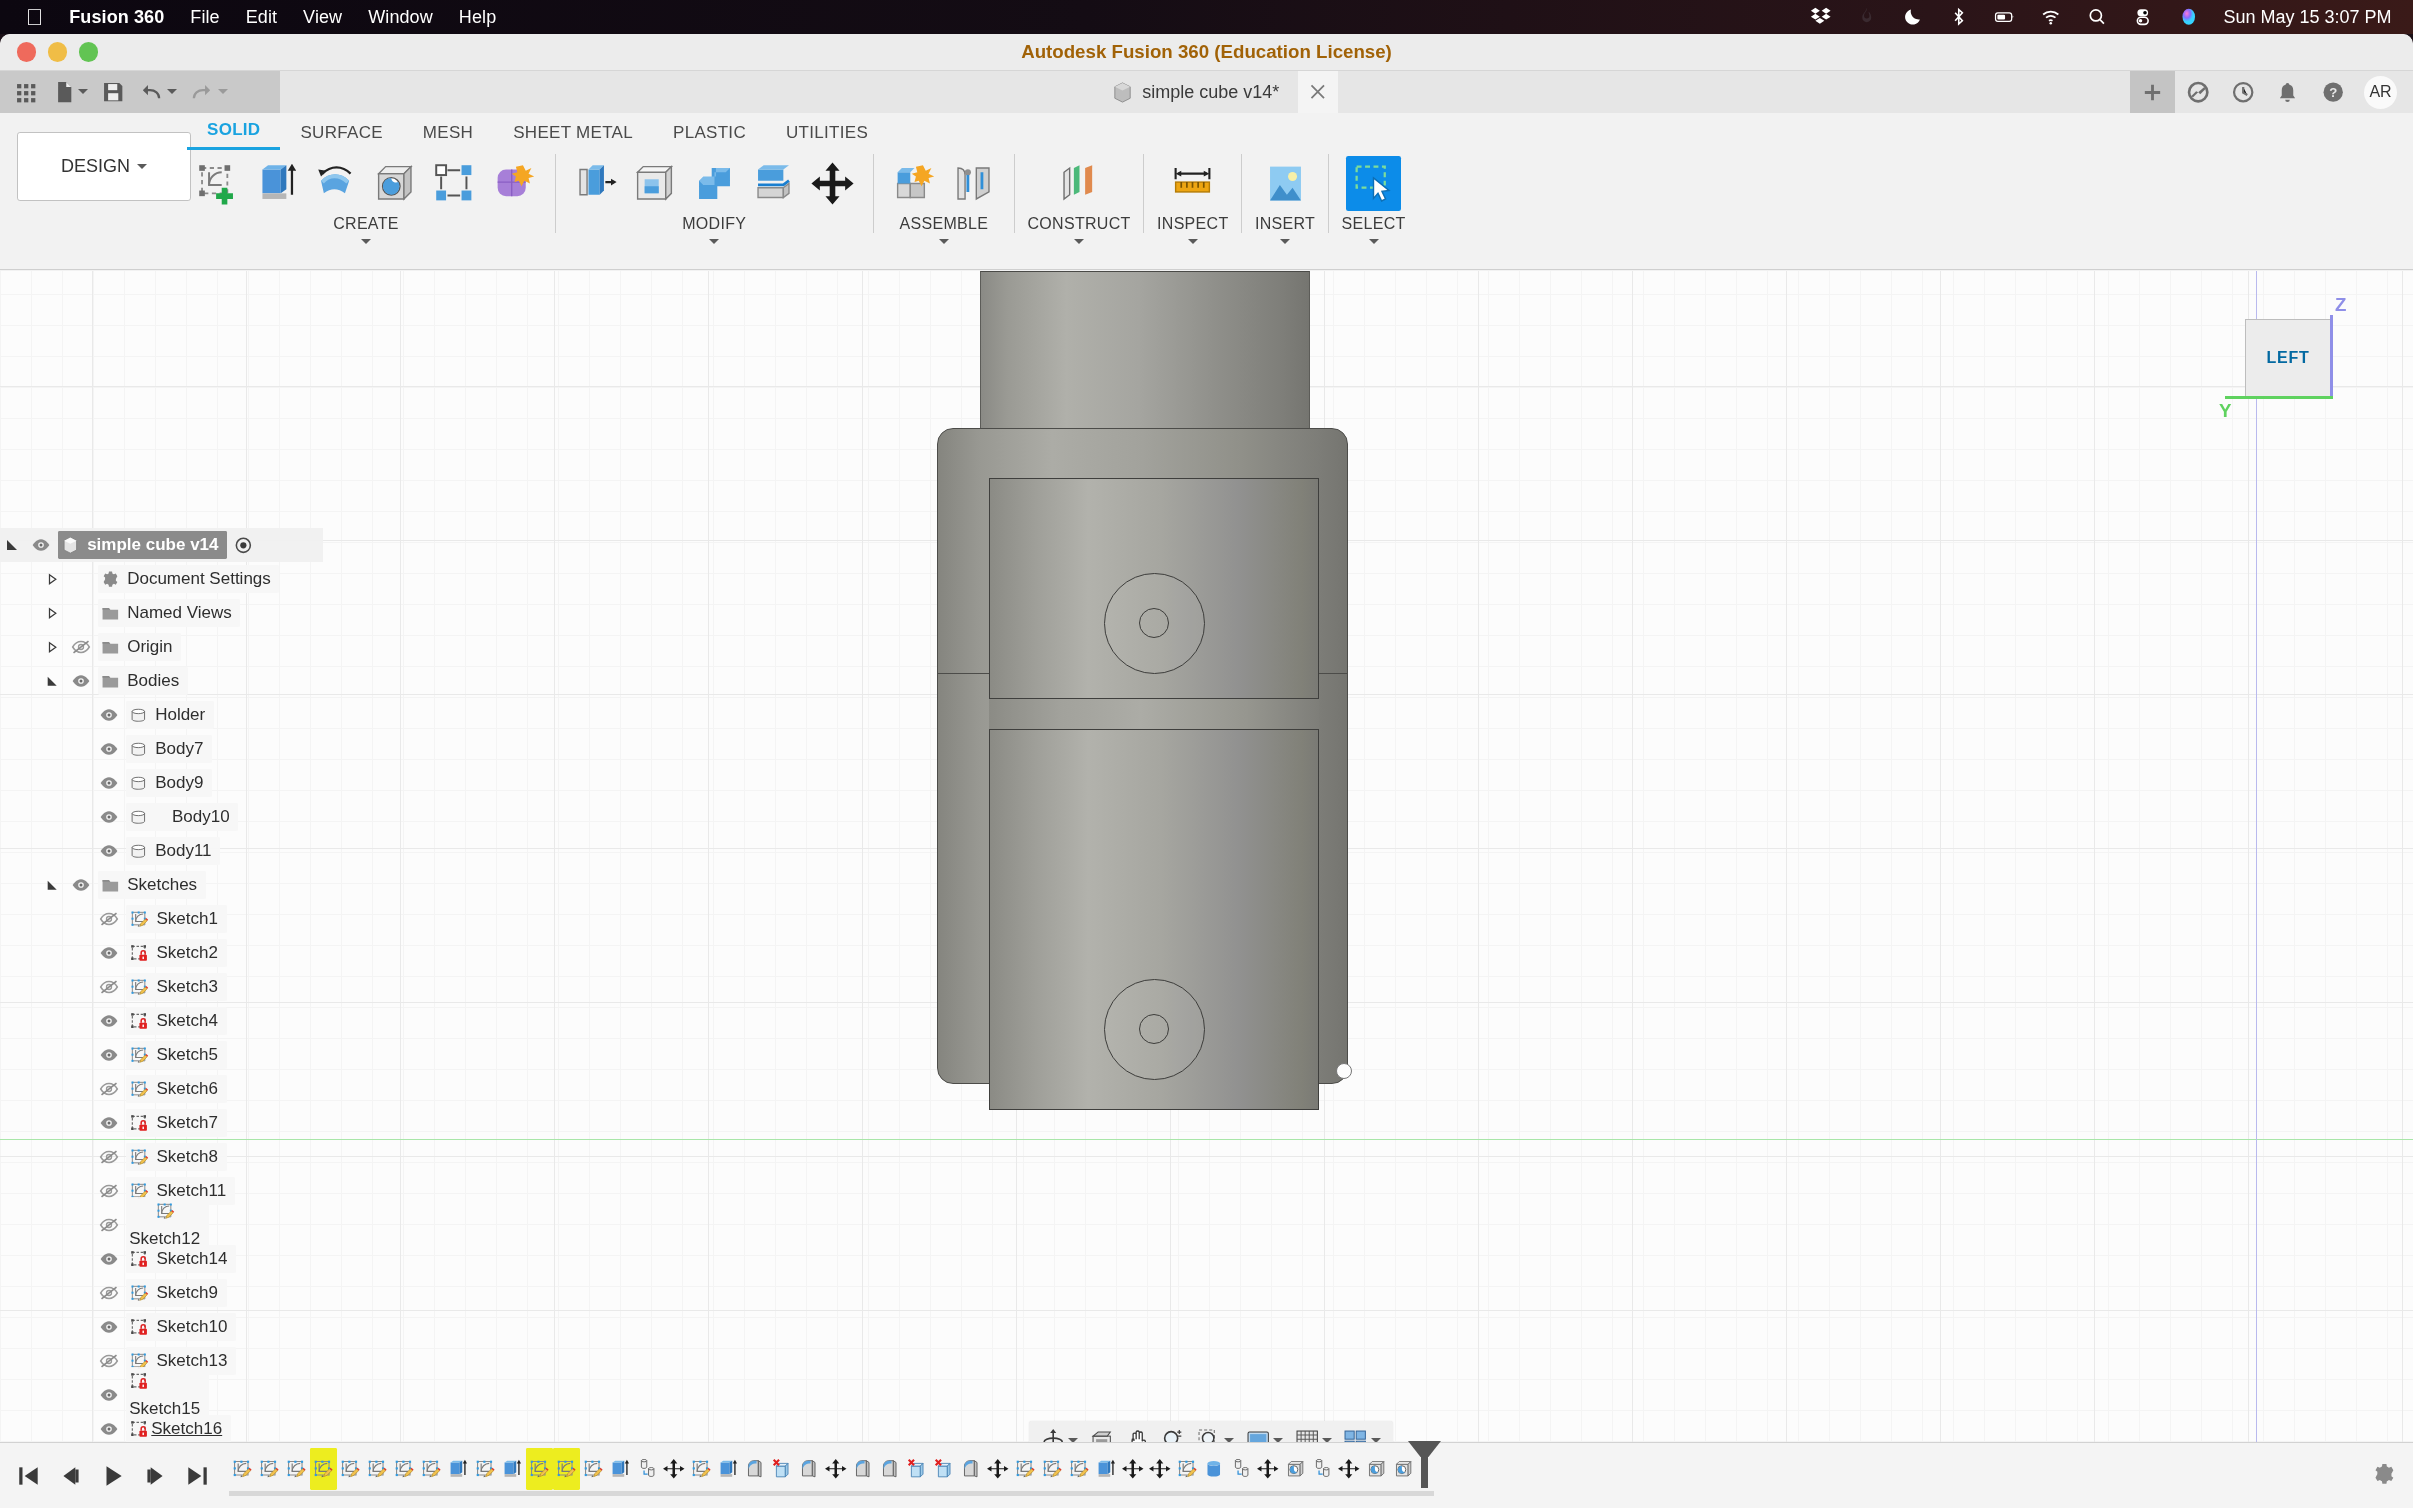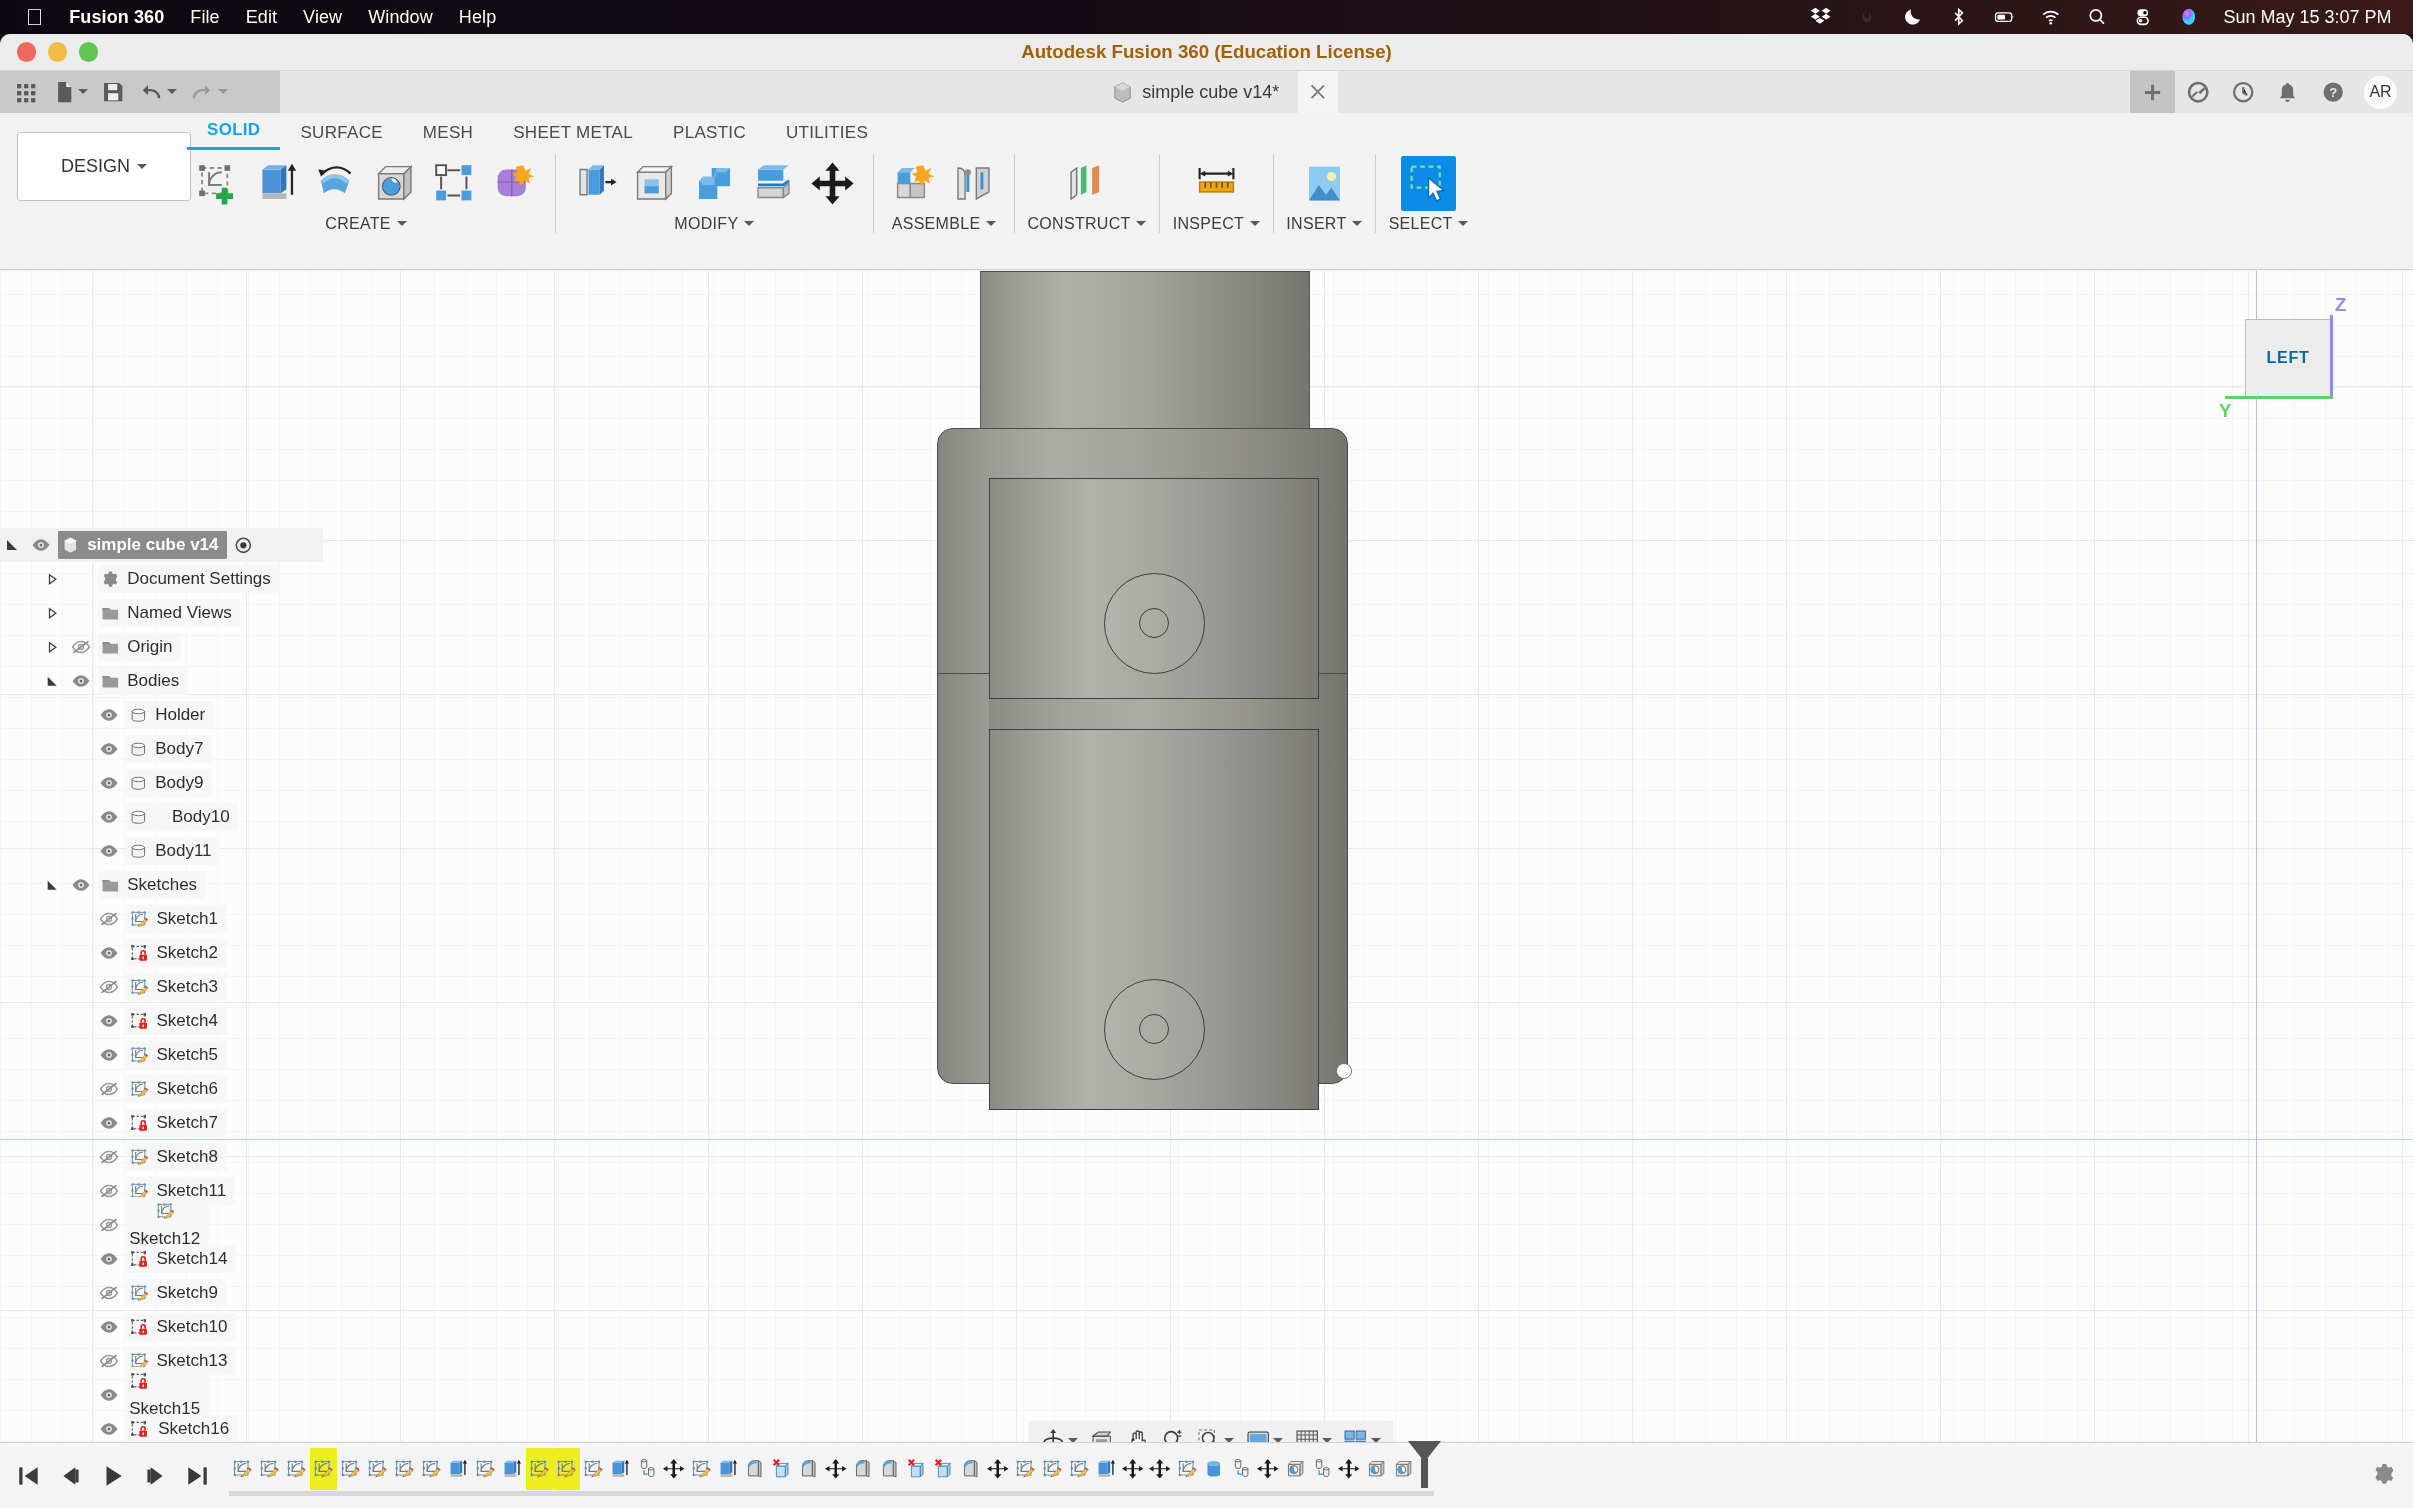--- a/index.html
+++ b/index.html
@@ -74,21 +74,21 @@
     font-size: 18px; color: #333;
   }
   #ribbon-tabs { position: absolute; left: 187px; top: 0; display: flex; align-items: flex-end; height: 37px; gap: 0; }
   .rtab { font-size: 17px; color: #4a4a4a; padding: 8.6px 20px 7.2px 20px; letter-spacing: 0.3px; }
   .rtab.active { color: #1aa3e0; border-bottom: 3.6px solid #1aa3e0; font-weight: bold; }
   #ribbon-groups { position: absolute; left: 183px; top: 37px; right: 0; height: 115px; display: flex; align-items: flex-start; }
   .rgroup { display: flex; flex-direction: column; align-items: center; height: 113px; padding: 0 7.2px; position: relative; }
   .rgroup .icons { display: flex; align-items: flex-start; gap: 4.3px; padding-top: 5.7px; }
   .rbtn { width: 55px; height: 55px; display: flex; align-items: center; justify-content: center; }
   .rbtn.sel { background: #0c8ce9; border-radius: 2.2px; }
-  .glabel { font-size: 16px; color: #3c3c3c; display: flex; align-items: center; gap: 5.7px; margin-top: 4.3px; letter-spacing: 0.3px; }
+  .glabel { font-size: 16px; color: #3c3c3c; display: flex; align-items: center; gap: 5.7px; margin-top: 4.3px; letter-spacing: 0.3px; flex-direction: column; }
   .vdiv { width: 0.7px; height: 79px; background: #cdcdcd; margin: 4.3px 5.7px 0 5.7px; }
   
   #canvas-area { position: absolute; top: 237px; left: 0; width: 2413px; height: 1214px; overflow: hidden;
     background-color: #fcfcfc;
     background-image:
       linear-gradient(to right, #e9e9e9 0.7px, transparent 0.7px),
       linear-gradient(to bottom, #e9e9e9 0.7px, transparent 0.7px),
       linear-gradient(to right, #f4f4f4 0.7px, transparent 0.7px),
       linear-gradient(to bottom, #f4f4f4 0.7px, transparent 0.7px);
     background-size: 154px 154px, 154px 154px, 31px 31px, 31px 31px;
@@ -1227,21 +1227,21 @@
           <div class="row">
             <div style="width:68px"></div>
             <div class="tw"></div>
             <div class="eye">
               <svg width="20" height="20" viewBox="0 0 24 24">
                 <path fill="#8a8a8a" d="M12 5c6 0 10 7 10 7s-4 7-10 7S2 12 2 12 6 5 12 5z"></path>
                 <circle cx="12" cy="12" r="3.4" fill="#f4f4f4"></circle>
                 <circle cx="12" cy="12" r="1.8" fill="#6a6a6a"></circle>
               </svg>
             </div>
-            <div class="lbl" style="display:flex;align-items:flex-start;gap:9px;">
+            <div class="lbl" style="display:flex;align-items:flex-start;gap:2px;text-decoration:underline;">
               <svg width="20" height="20" viewBox="0 0 24 24">
                 <path fill="none" stroke="#6a6a6a" stroke-width="1.4" stroke-dasharray="3 2" d="M4 4h15v15H4z"></path>
                 <g fill="#4a4a4a">
                   <rect x="2.6" y="2.6" width="3" height="3"></rect>
                   <rect x="17.4" y="2.6" width="3" height="3"></rect>
                   <rect x="2.6" y="17.4" width="3" height="3"></rect>
                 </g>
                 <rect x="12.5" y="14" width="9" height="7.4" rx="1" fill="#e02020"></rect>
                 <path fill="none" stroke="#e02020" stroke-width="1.8" d="M14.6 14v-2.2a2.4 2.4 0 0 1 4.8 0V14"></path>
                 <rect x="16.2" y="16.3" width="1.7" height="3" fill="#fff"></rect>

